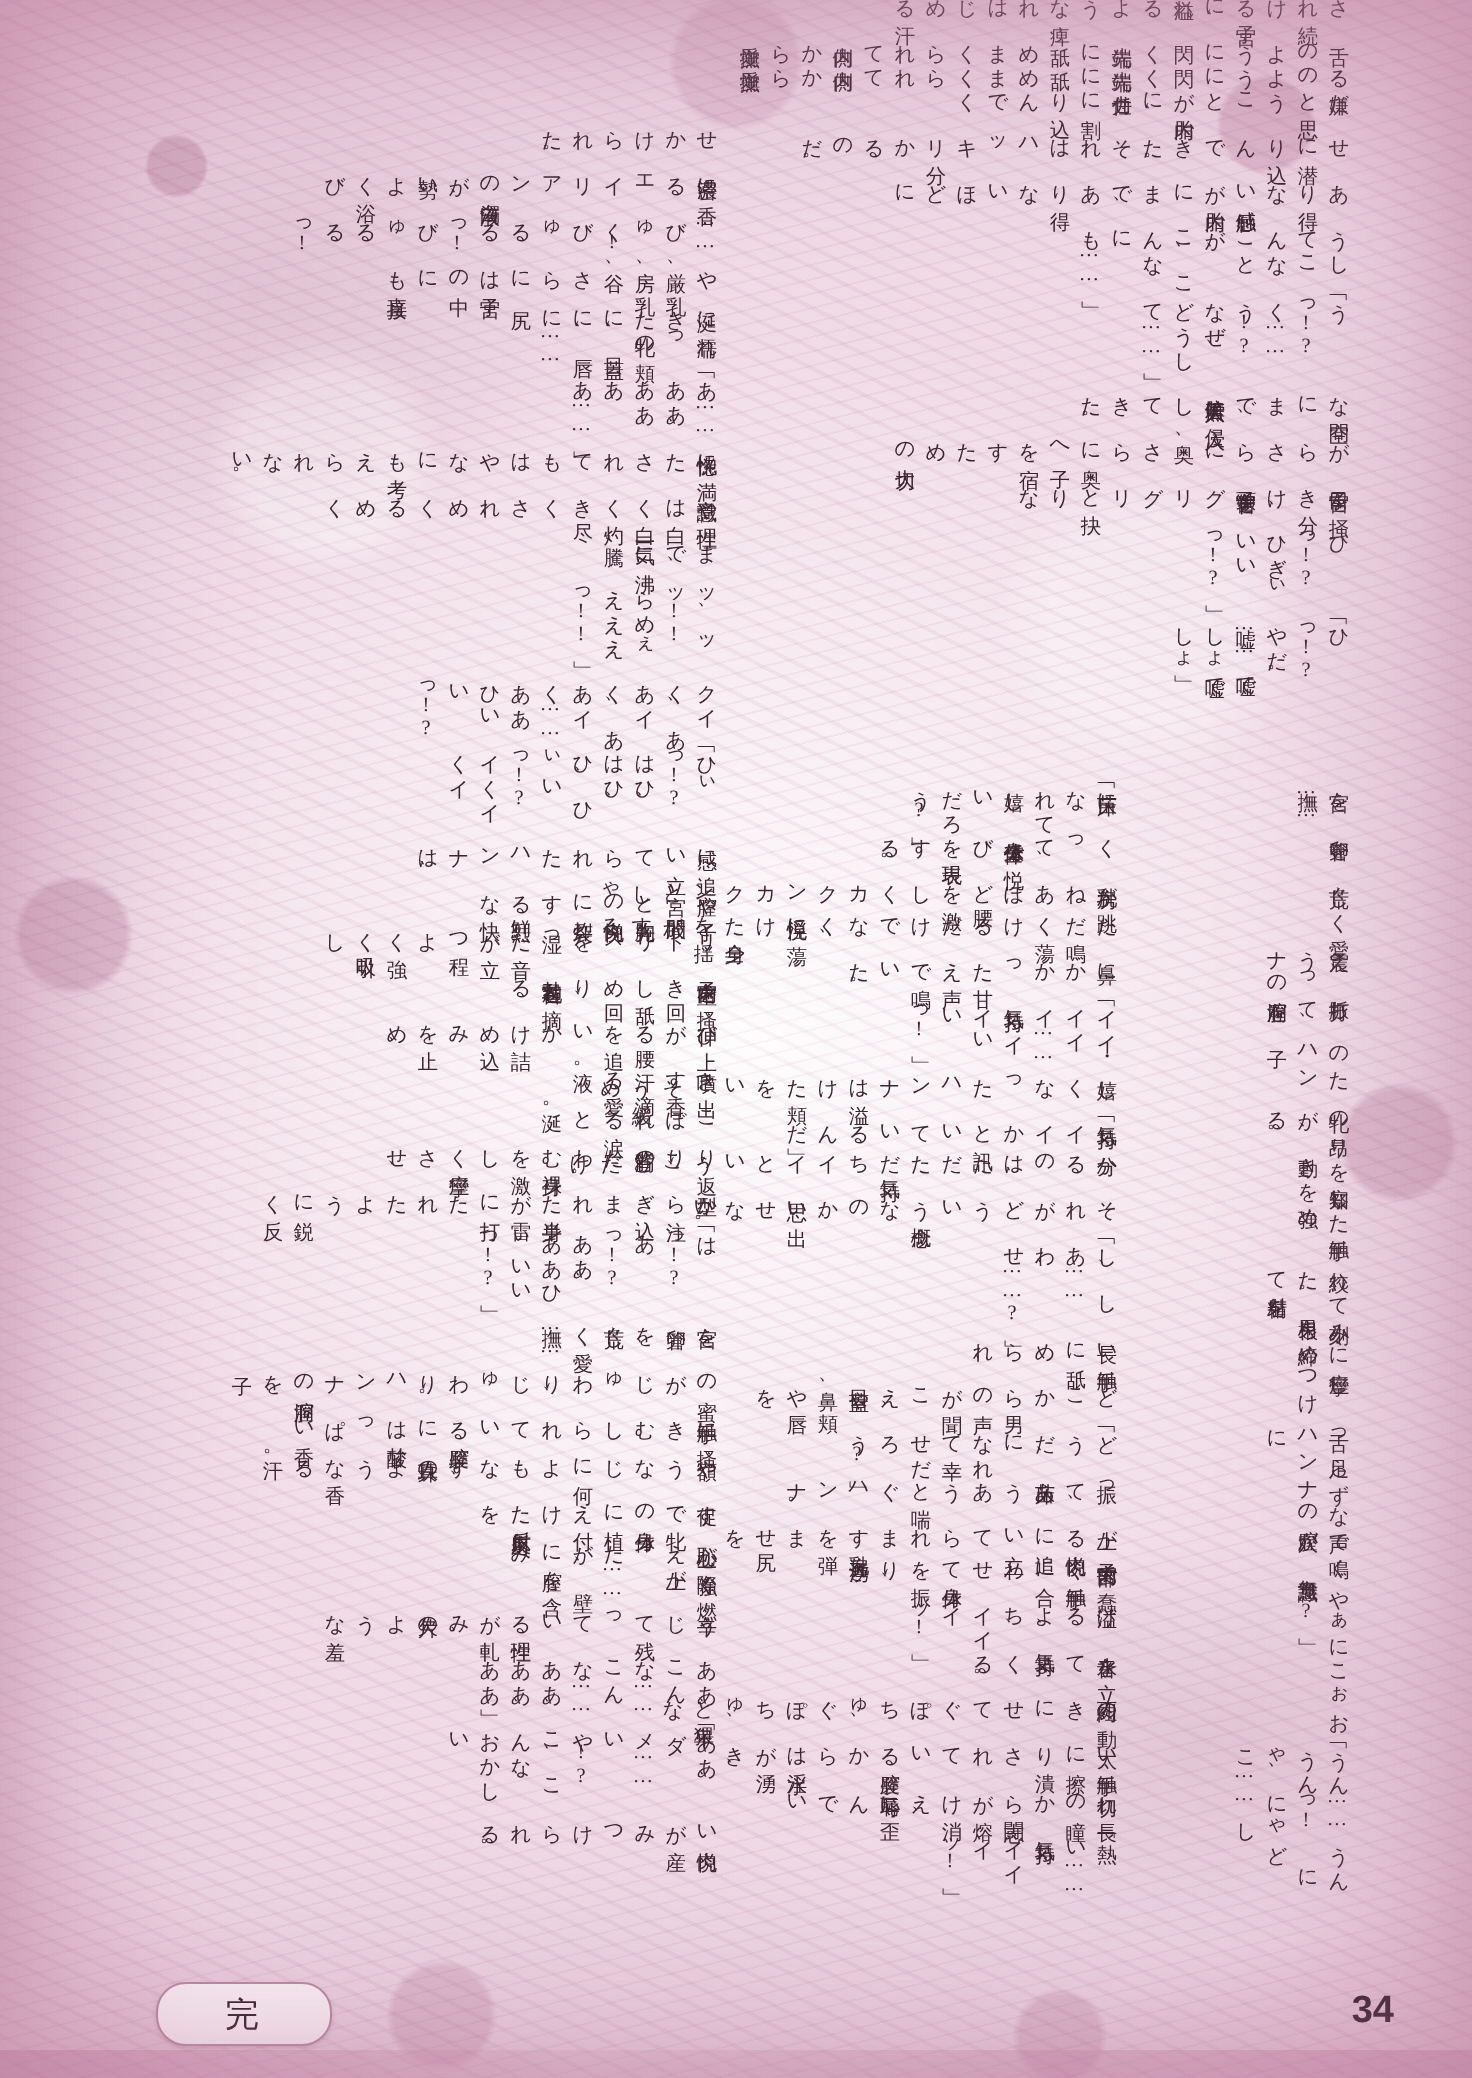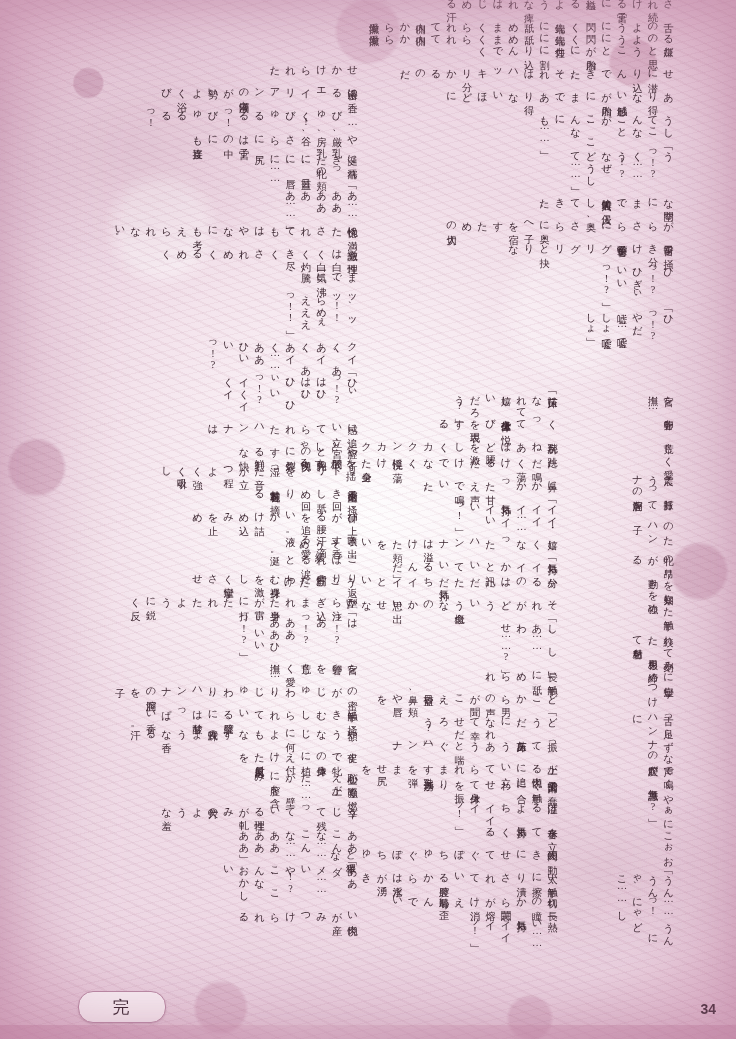--- a/index.html
+++ b/index.html
@@ -113,23 +113,23 @@
   #blockD {
     right: 116px;
     top: 330px;
     height: 560px;
   }
   #blockD .vcol { height: 560px; }
 
   
   .page-num {
     position: absolute;
-    right: 20px;
+    right: 39px;
     bottom: 22px;
-    font-size: 14px;
+    font-size: 19px;
     font-weight: bold;
     color: #2e1c26;
     font-family: "Liberation Sans", sans-serif;
   }
   .end-mark {
     position: absolute;
     left: 78px;
     bottom: 16px;
     width: 86px;
     height: 30px;

